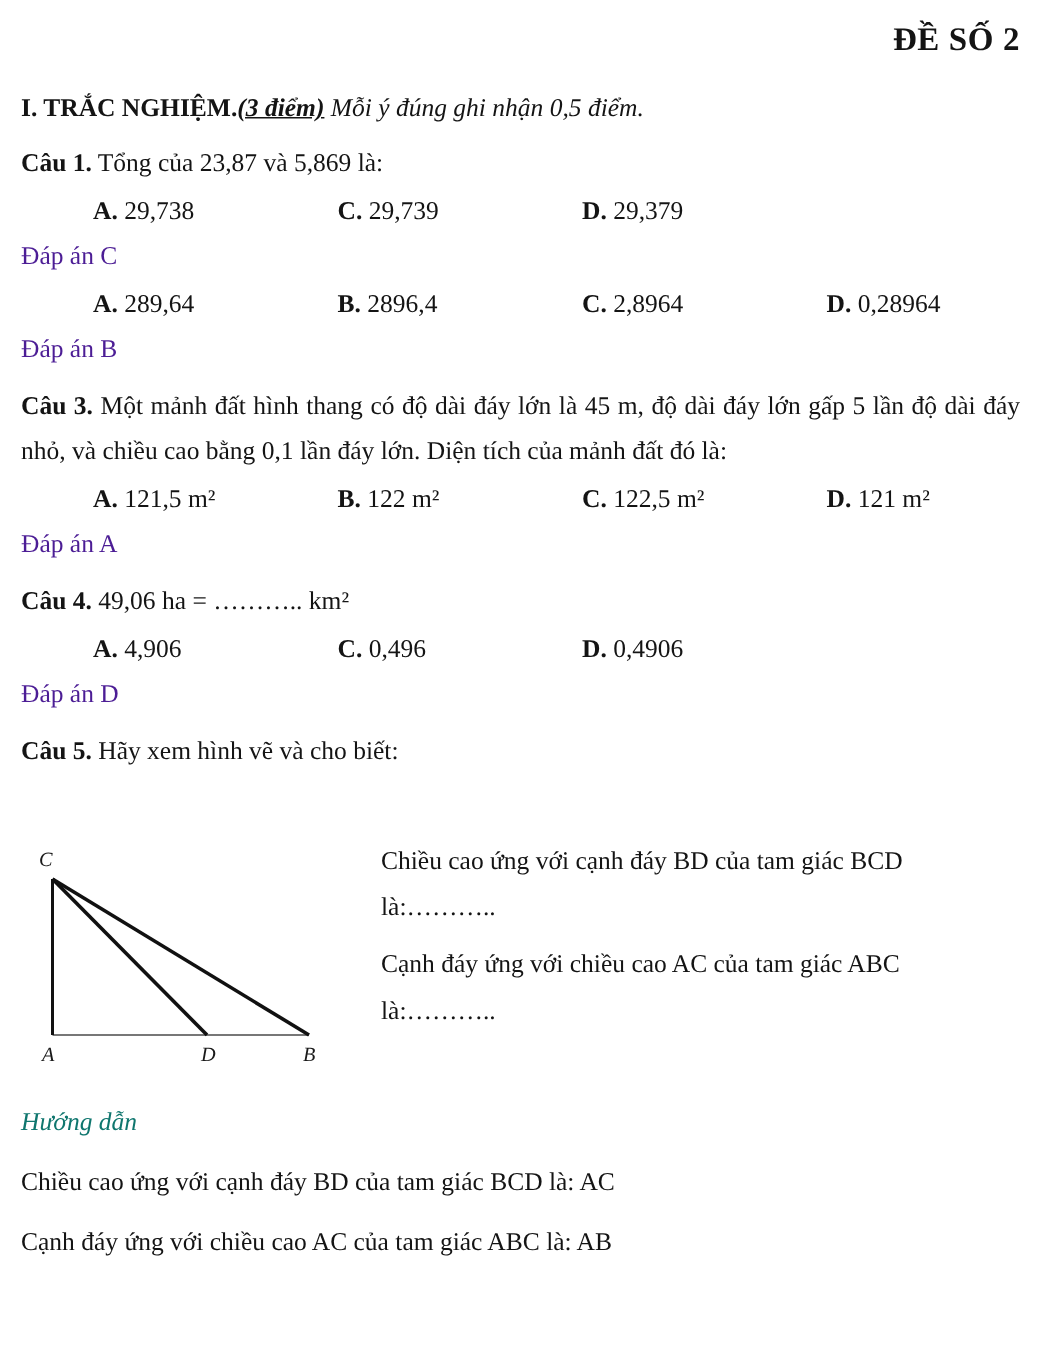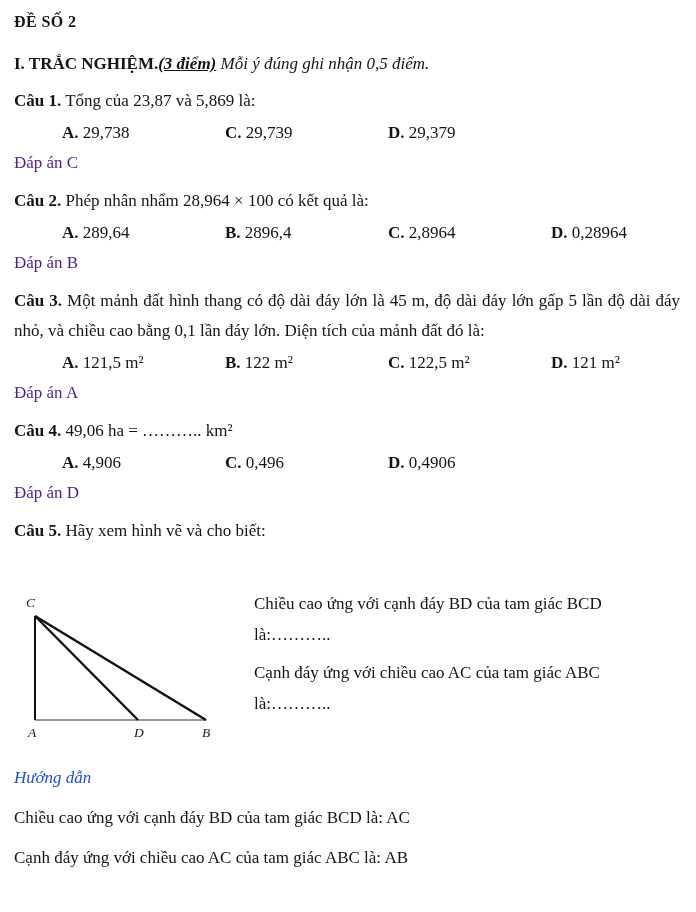--- a/index.html
+++ b/index.html
@@ -8,23 +8,23 @@
     width: 696px;
     height: 912px;
     overflow: hidden;
     font-family: "Liberation Serif", "DejaVu Serif", serif;
     color: #141414;
     font-size: 17px;
   }
   .page { padding: 13px 16px 0 14px; }
 
   .title {
-    text-align: left;
+    text-align: right;
     font-weight: bold;
-    font-size: 16px;
+    font-size: 22px;
     letter-spacing: 0.4px;
   }
 
   .section-head { margin-top: 19px; line-height: 28px; }
   .bold { font-weight: bold; }
   .bold-italic { font-weight: bold; font-style: italic; text-decoration: underline; }
   .italic { font-style: italic; }
 
   .q { margin-top: 8px; line-height: 30px; text-align: justify; }
   .q-label { font-weight: bold; }
@@ -44,41 +44,40 @@
   .tri-wrap { width: 236px; flex: 0 0 236px; }
   .tri-label {
     font-style: italic;
     font-size: 13.5px;
     fill: #1a1a1a;
   }
   .fig-captions { flex: 1; padding-left: 4px; padding-top: 2px; }
   .fig-captions p { line-height: 31px; }
   .fig-captions p + p { margin-top: 7px; }
 
-  .guide-label { margin-top: 14px; color: #1d4ed8; font-style: italic; line-height: 30px; }
+  .guide-label { margin-top: 14px; color: #0f766e; font-style: italic; line-height: 30px; }
   .guide-line { margin-top: 10px; line-height: 30px; }
 </style>
 </head>
 <body>
 
 <div class="page">
 
   <div class="title">ĐỀ SỐ 2</div>
 
   <p class="section-head"><span class="bold">I. TRẮC NGHIỆM.</span><span class="bold-italic">(3 điểm)</span> <span class="italic">Mỗi ý đúng ghi nhận 0,5 điểm.</span></p>
 
   <p class="q"><span class="q-label">Câu 1.</span> <span>Tổng của 23,87 và 5,869 là:</span></p>
   <div class="options">
     <div><span class="opt-letter">A.</span> <span>29,738</span></div>
     <div><span class="opt-letter">C.</span> <span>29,739</span></div>
     <div><span class="opt-letter">D.</span> <span>29,379</span></div>
   </div>
   <p class="answer">Đáp án C</p>
 
-  <p class="q"><span class="q-label">Câu 2.</span> <span>Phép nhân nhẩm 28,964 × 100 có kết quả là:</span></p>
   <div class="options">
     <div><span class="opt-letter">A.</span> <span>289,64</span></div>
     <div><span class="opt-letter">B.</span> <span>2896,4</span></div>
     <div><span class="opt-letter">C.</span> <span>2,8964</span></div>
     <div><span class="opt-letter">D.</span> <span>0,28964</span></div>
   </div>
   <p class="answer">Đáp án B</p>
 
   <p class="q"><span class="q-label">Câu 3.</span> <span>Một mảnh đất hình thang có độ dài đáy lớn là 45 m, độ dài đáy lớn gấp 5 lần độ dài đáy nhỏ, và chiều cao bằng 0,1 lần đáy lớn. Diện tích của mảnh đất đó là:</span></p>
   <div class="options">

